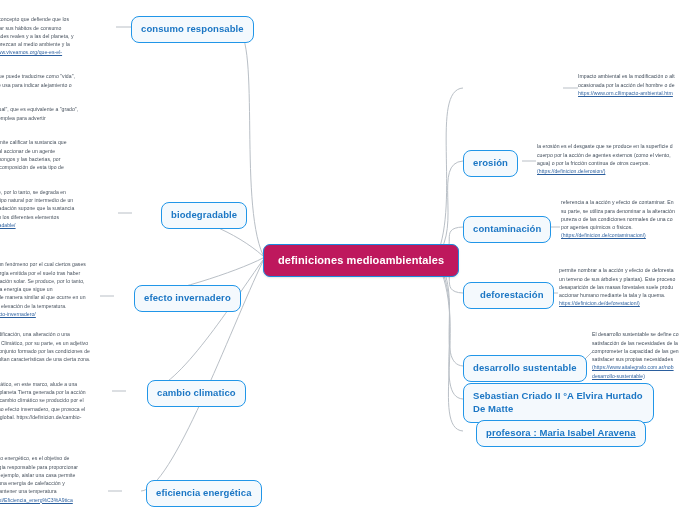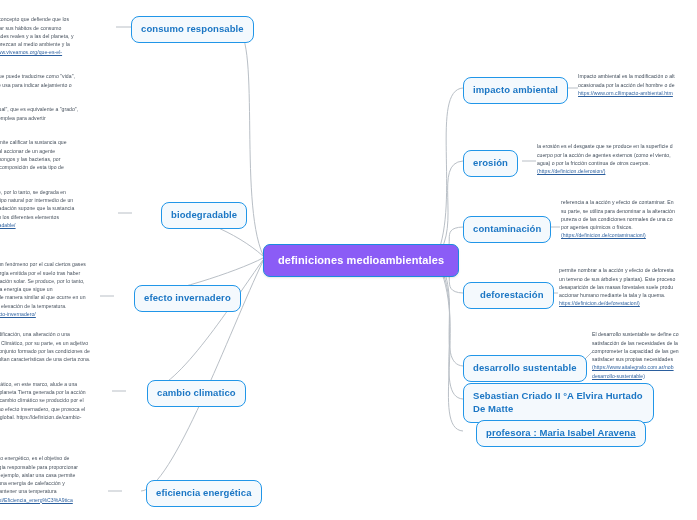--- a/index.html
+++ b/index.html
@@ -25,21 +25,21 @@
     letter-spacing:.1px;
     line-height:1.35;
     padding:6px 9px;
     white-space:nowrap;
     display:flex;
     align-items:center;
   }
   .node.wrap{white-space:normal;}
 
   .node.root{
-    background:#8b5cf6;
+    background:#be185d;
     border:1.4px solid #1b8ade;
     color:#ffffff;
     font-size:11px;
     border-radius:7px;
     padding:8px 14px;
     box-shadow:0 1px 2px rgba(0,0,0,.10);
   }
 
   .note{
     position:absolute;
@@ -110,23 +110,20 @@
   </div>
 
   <div class="node" style="left:147px;top:380px;">
     <span>cambio climatico</span>
   </div>
 
   <div class="node" style="left:146px;top:480px;">
     <span>eficiencia energética</span>
   </div>
 
-  <div class="node" style="left:463px;top:77px;">
-    <span>impacto ambiental</span>
-  </div>
 
   <div class="node" style="left:463px;top:150px;">
     <span>erosión</span>
   </div>
 
   <div class="node" style="left:463px;top:216px;">
     <span>contaminación</span>
   </div>
 
   <div class="node" style="left:463px;top:282px;padding-left:16px;">

